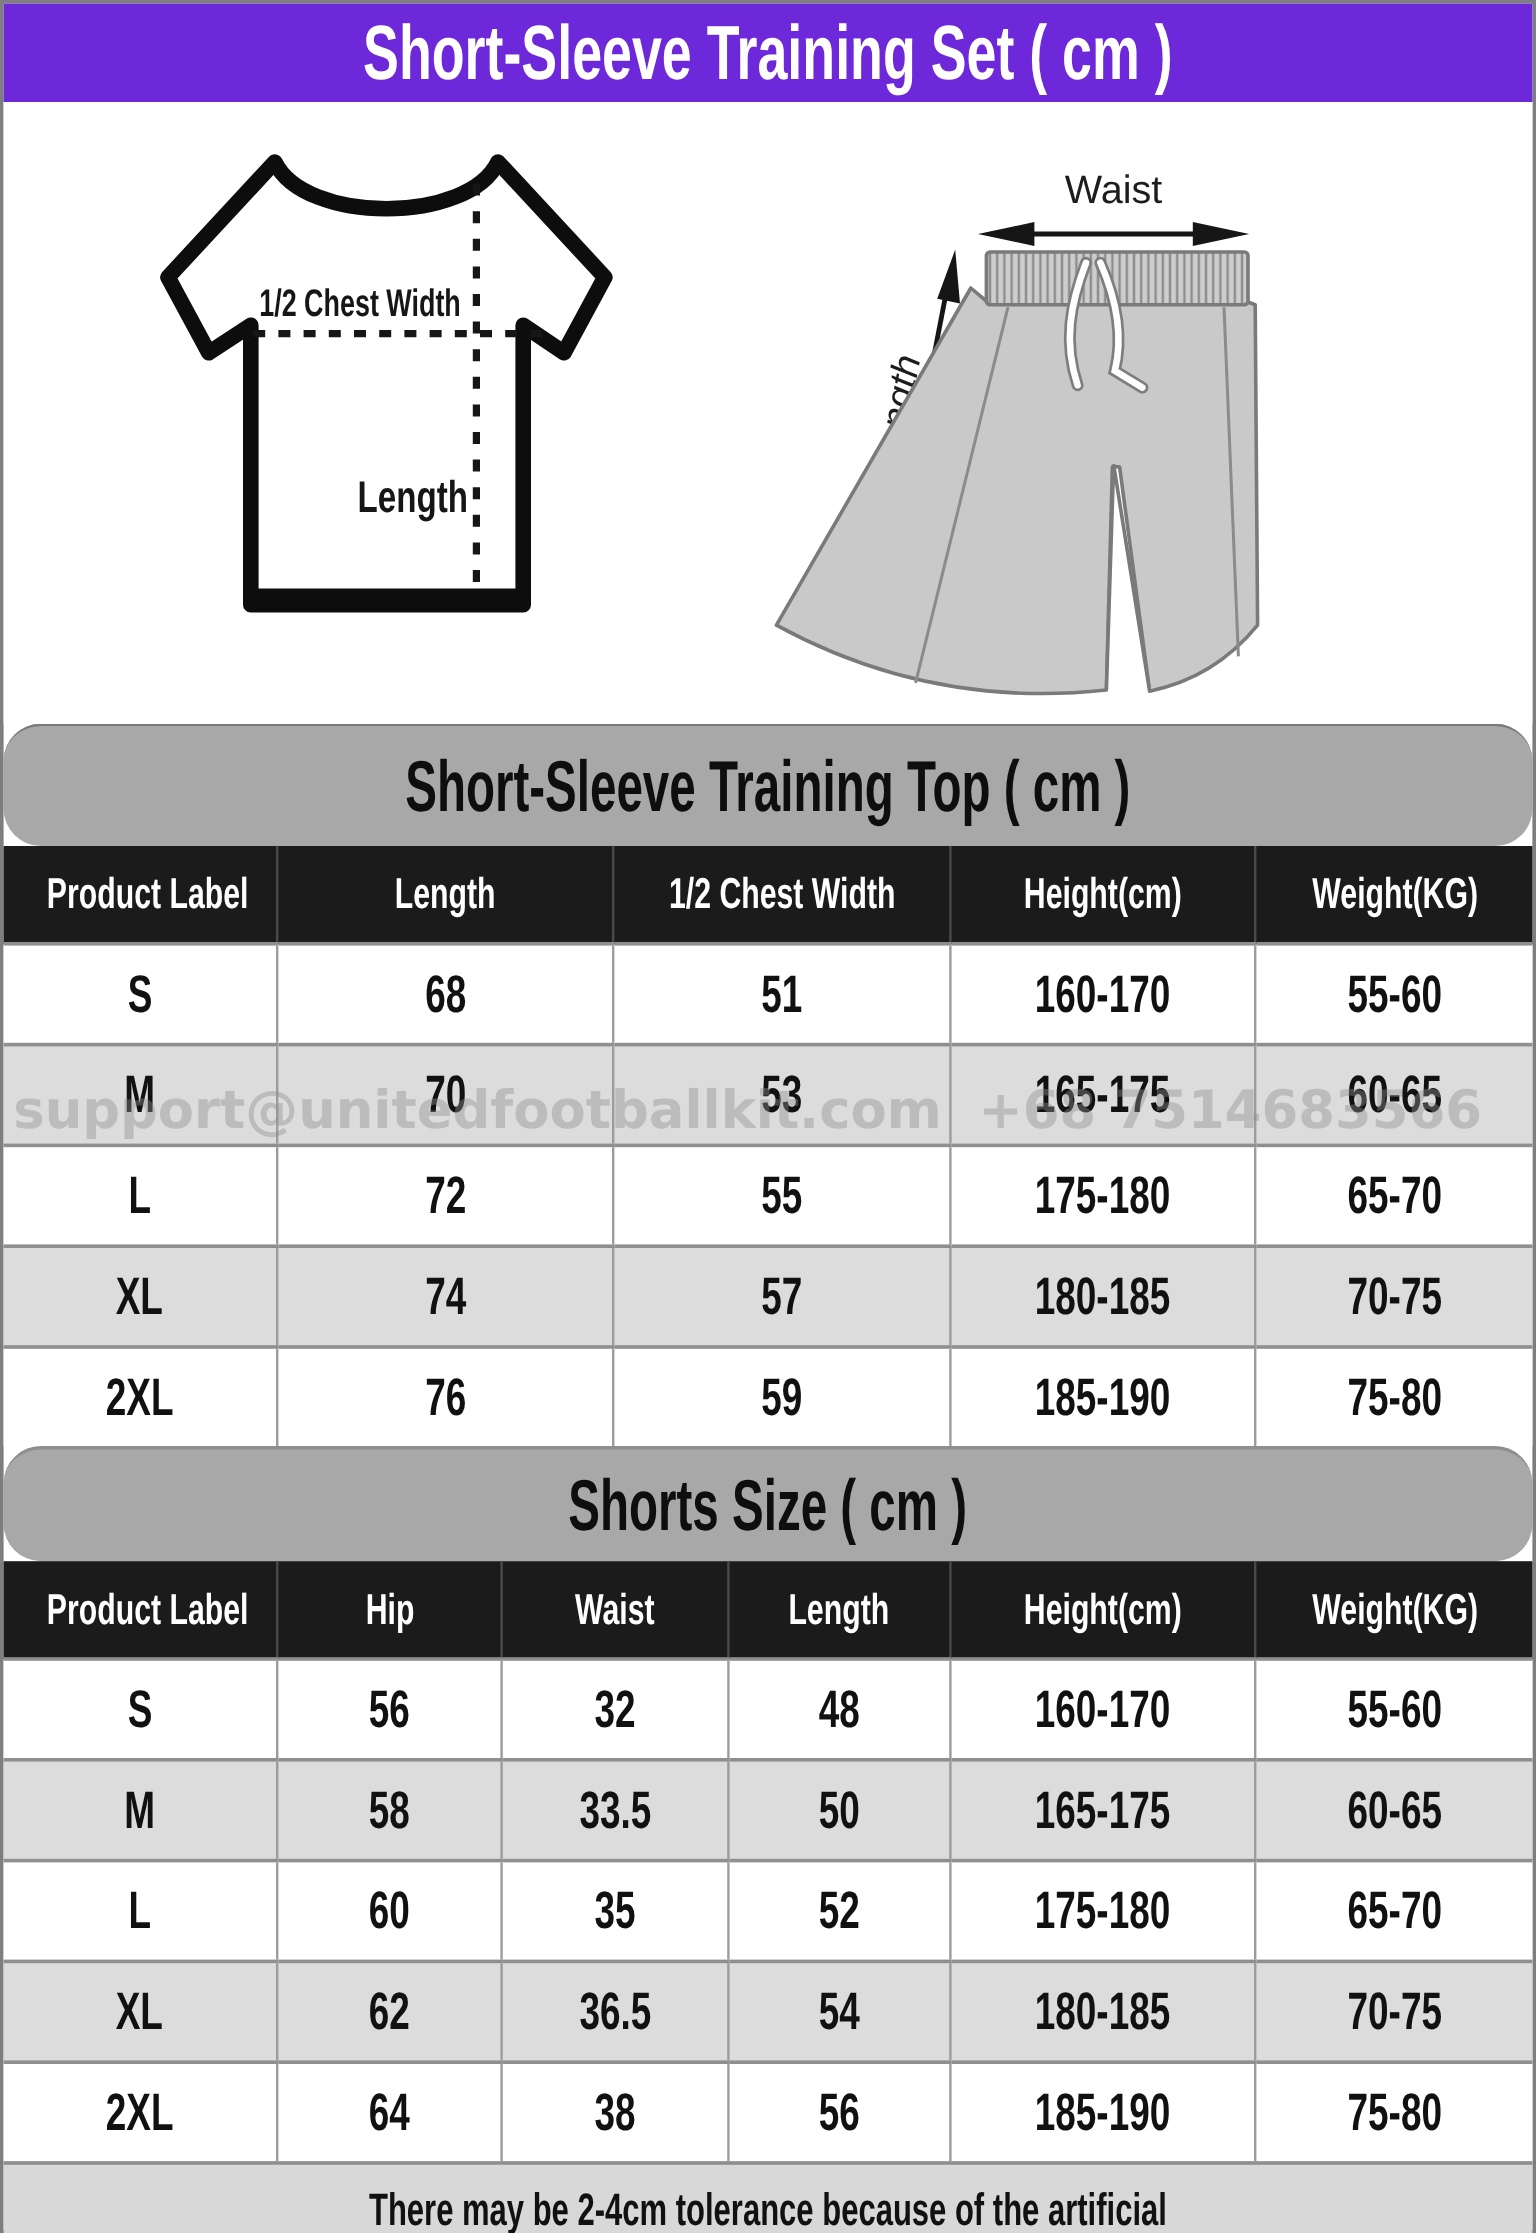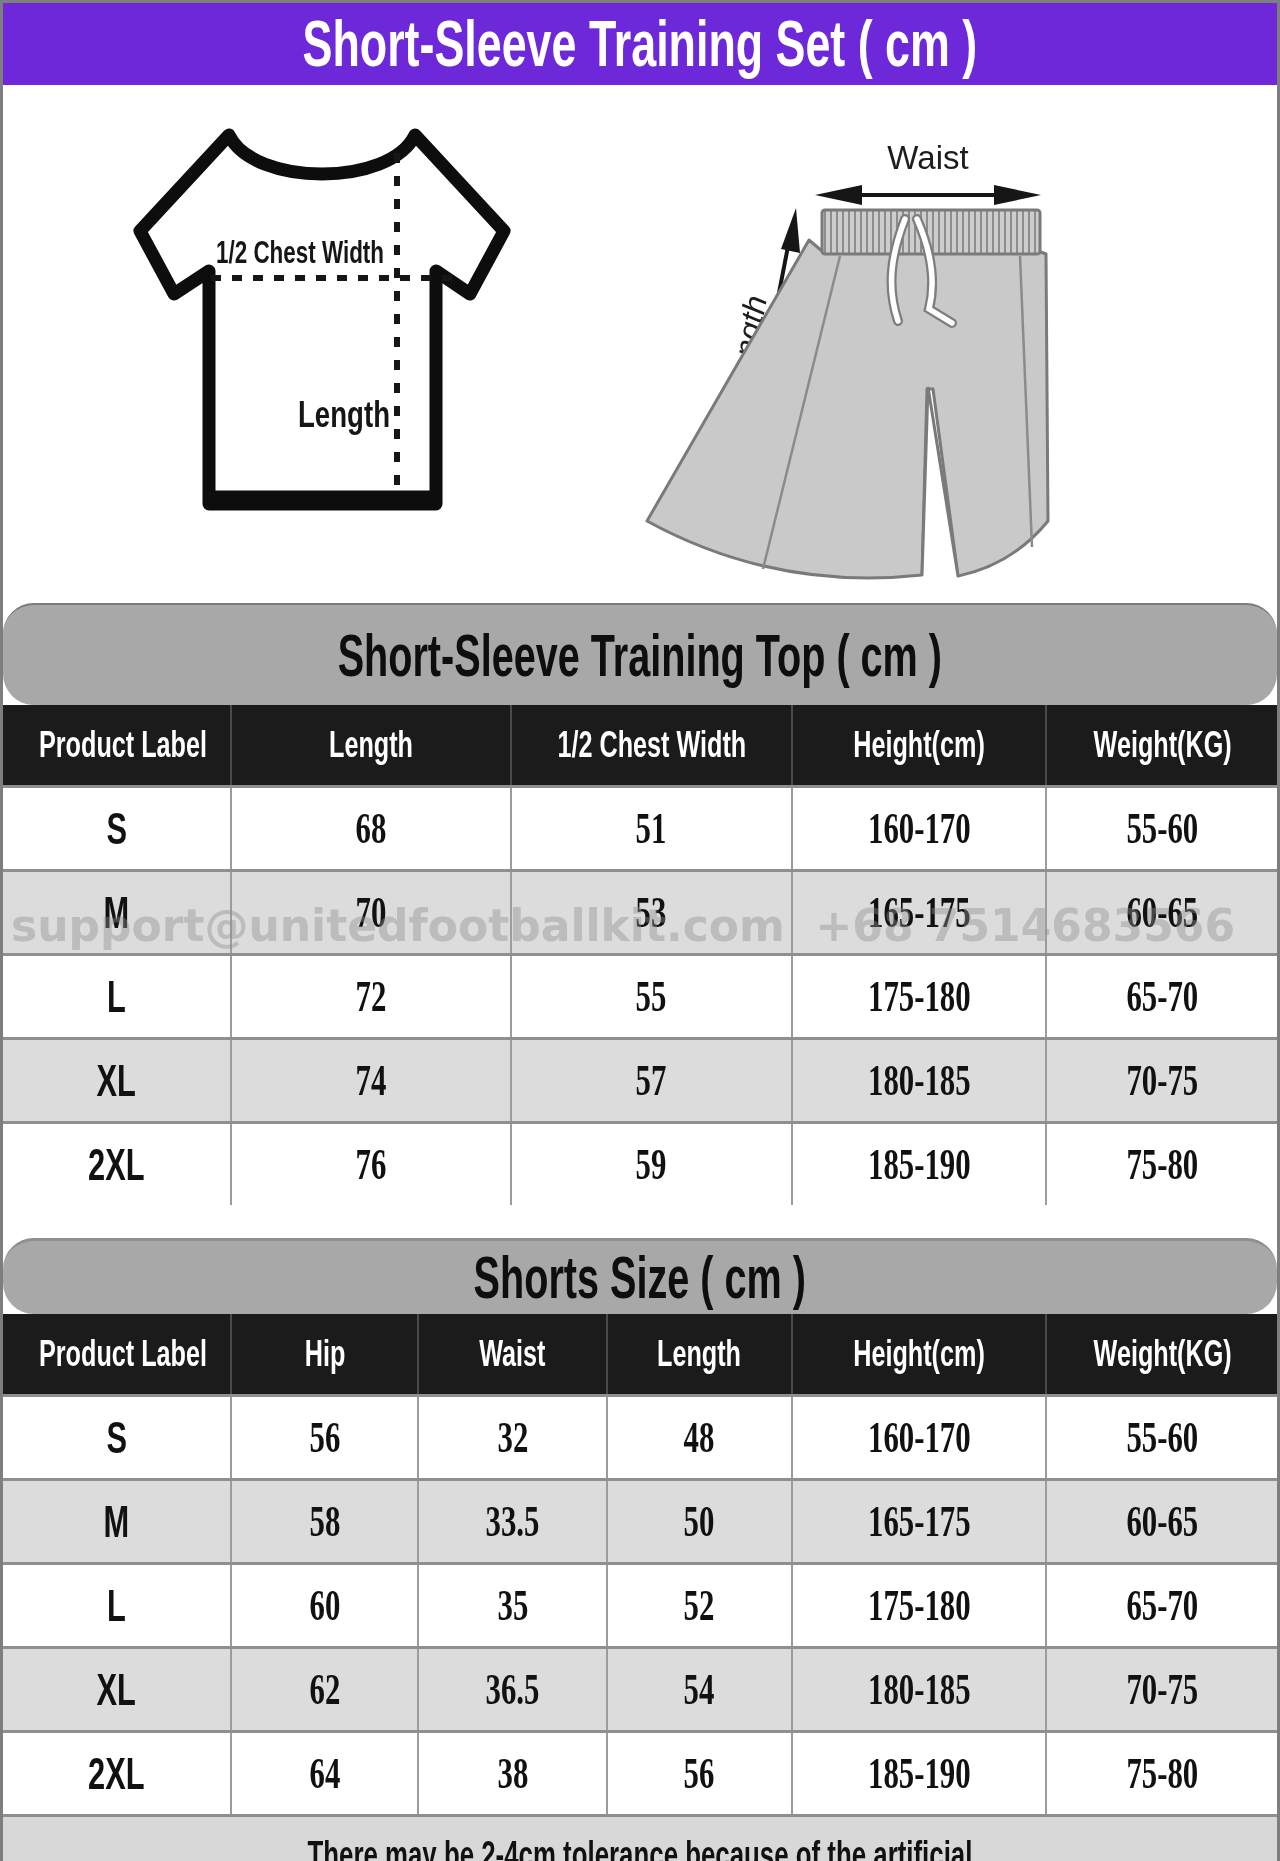--- a/index.html
+++ b/index.html
@@ -22,21 +22,21 @@
   
   .band{height:102px;background:#a8a8a8;border-top:2px solid #7b7b7b;display:flex;align-items:center;justify-content:center;box-sizing:border-box;border-radius:31px;}
   .band .cnd{color:#0e0e0e;font-size:60px;transform:scaleX(.66);}
 
   
   table{width:100%;border-collapse:collapse;table-layout:fixed;}
   th{background:#1b1b1b;color:#fff;height:80px;padding:0;vertical-align:middle;text-align:center;}
   th+th{border-left:2px solid #4a4a4a;}
   th .cnd{font-size:36px;}
   td{height:81px;padding:0;vertical-align:middle;text-align:center;color:#111;background:#fff;border-top:3px solid #8f8f8f;}
-  td+td{border-left:2px solid #9c9c9c;font-family:Liberation Serif, serif;}
+  td+td{border-left:2px solid #9c9c9c;}
   tr.alt td{background:#dcdcdc;}
   td .cnd{font-size:44px;}
 
   
   .footer{height:80px;background:#d8d8d8;border-top:3px solid #8f8f8f;display:flex;align-items:center;justify-content:center;box-sizing:border-box;}
   .footer .cnd{font-size:38px;color:#111;transform:scaleX(.68);}
 
   
   .watermark{position:absolute;left:8px;top:893px;width:1264px;z-index:5;pointer-events:none;
     font-family:"DejaVu Sans",sans-serif;font-weight:bold;font-size:44px;line-height:60px;
@@ -149,21 +149,21 @@
     <tr>
       <td><span class="cnd">2XL</span></td>
       <td><span class="cnd">76</span></td>
       <td><span class="cnd">59</span></td>
       <td><span class="cnd">185-190</span></td>
       <td><span class="cnd">75-80</span></td>
     </tr>
   </tbody>
     </table>
 
-  <div class="band" style="height:76px;border-top:3px solid #8f8f8f;margin-top:33px;">
+  <div class="band" style="height:96px;border-top:3px solid #8f8f8f;">
     <span class="cnd">Shorts Size ( cm )</span>
   </div>
 
   <table>
     <colgroup>
         <col style="width:17.9%">
         <col style="width:14.7%">
         <col style="width:14.8%">
         <col style="width:14.5%">
         <col style="width:20.0%">

